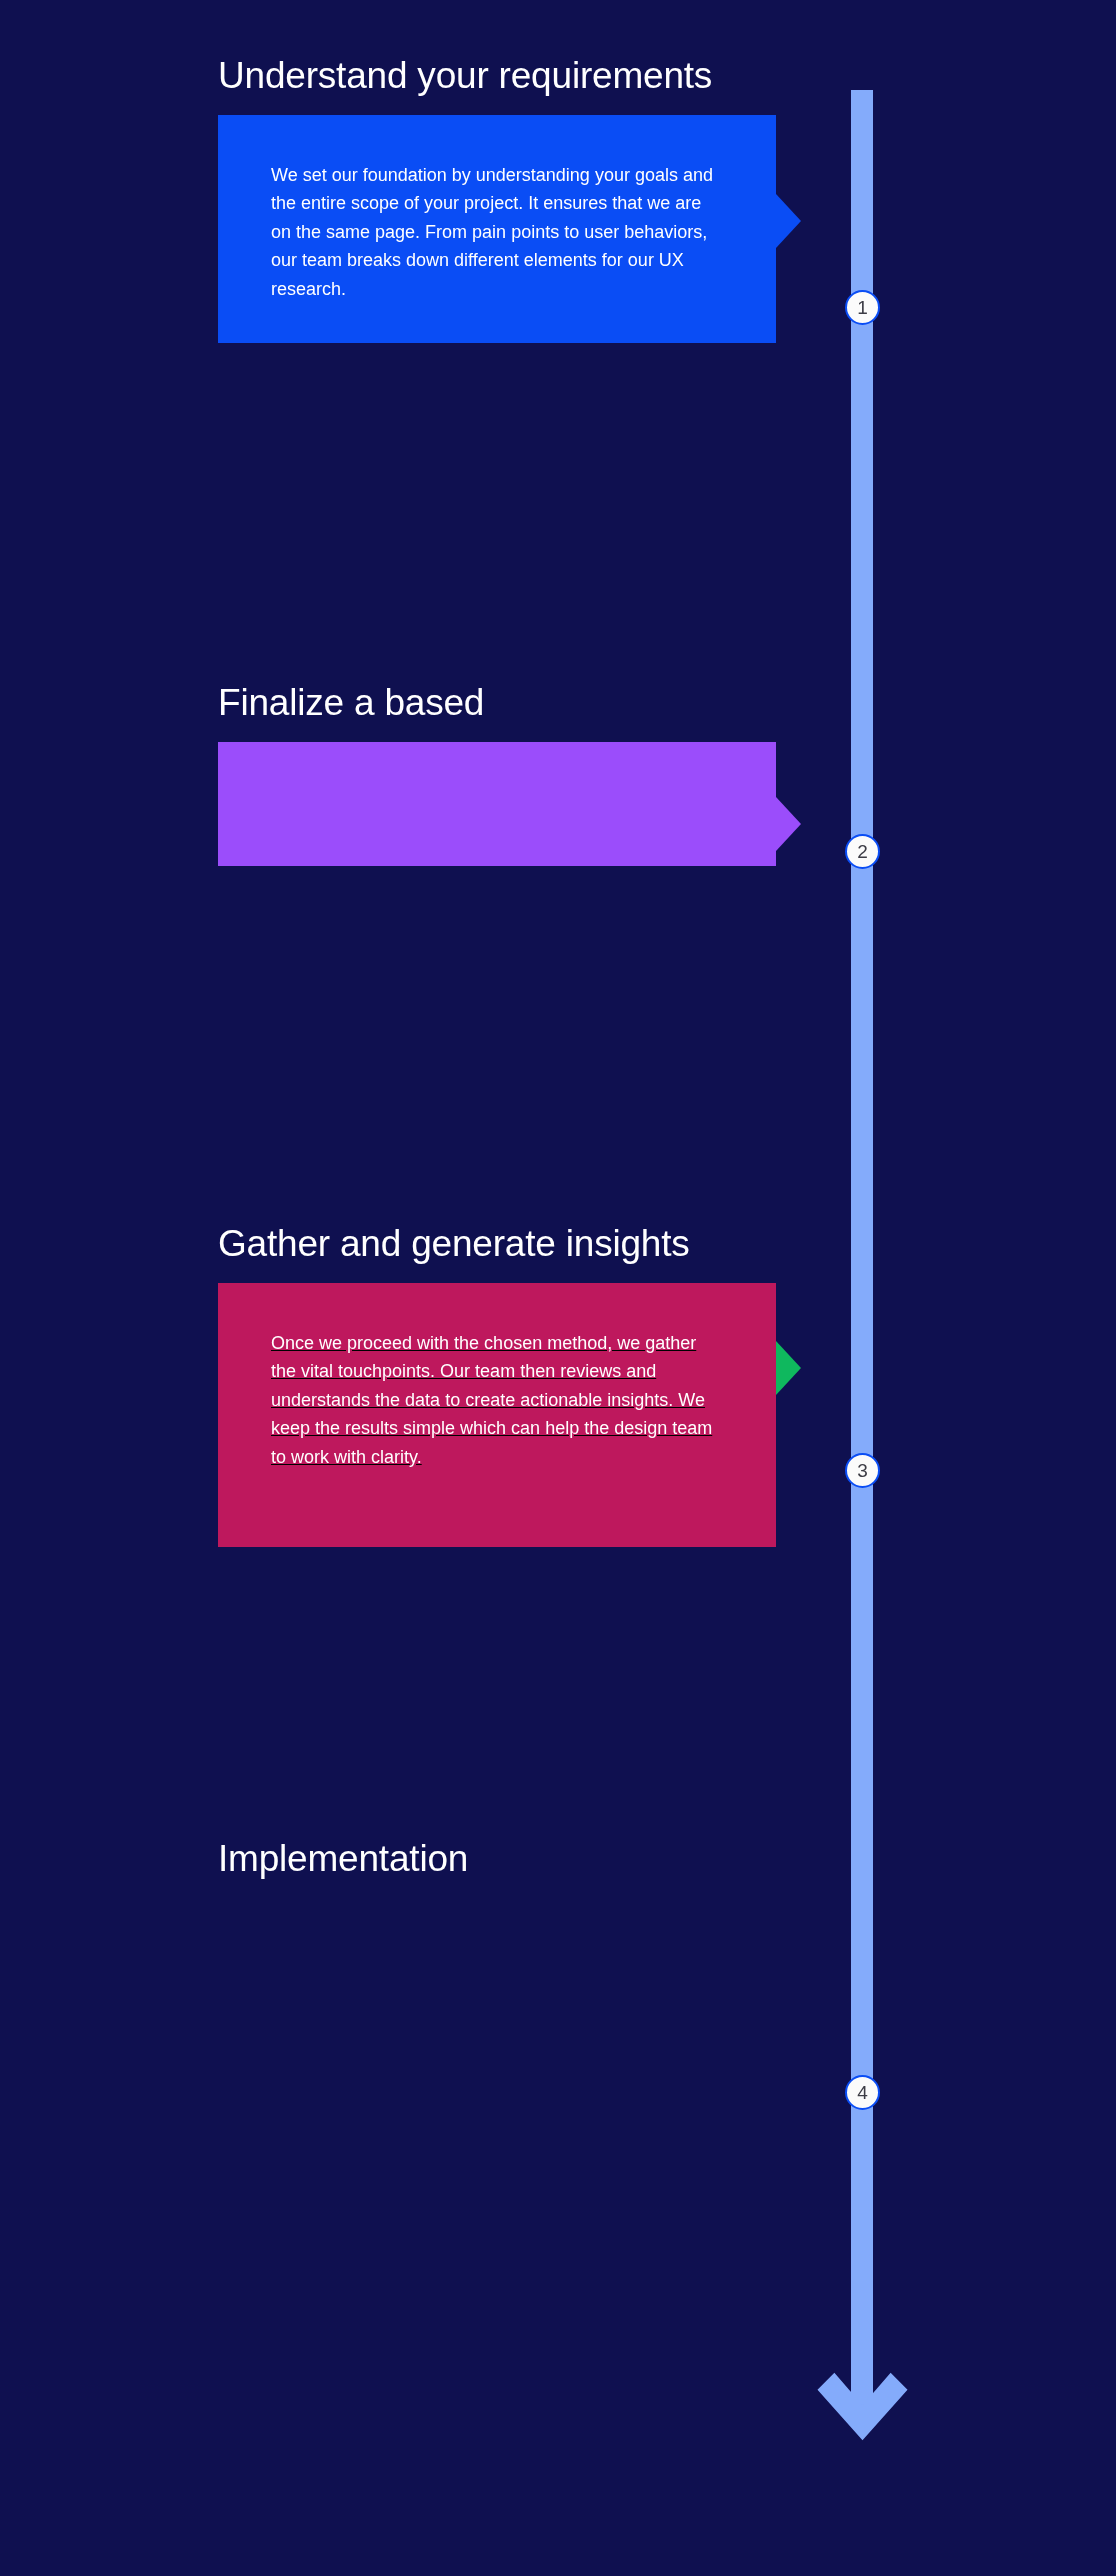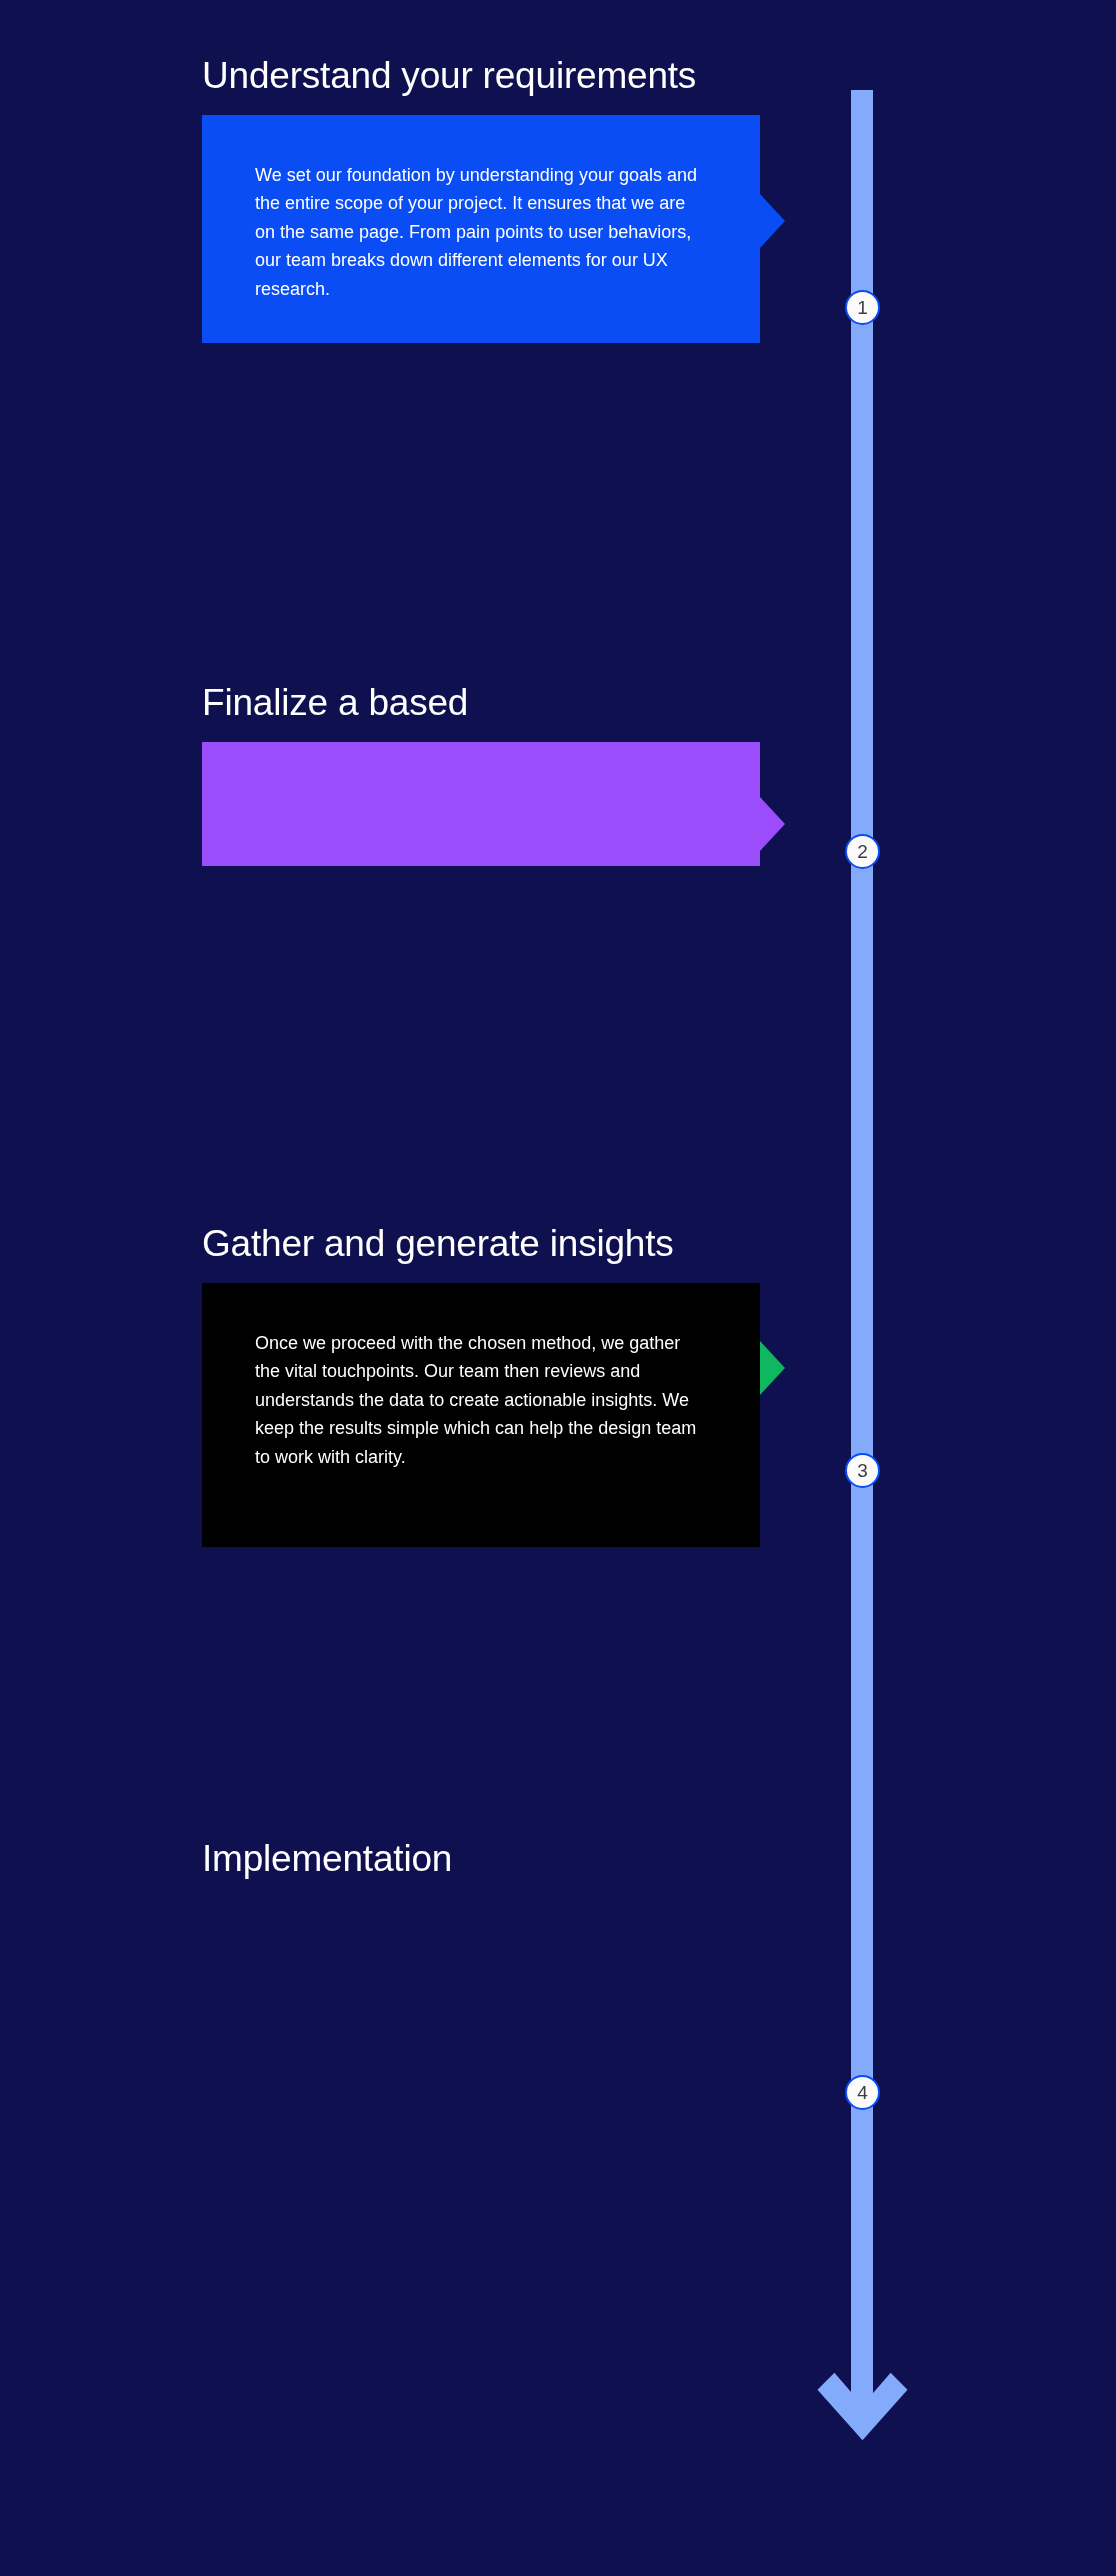--- a/index.html
+++ b/index.html
@@ -54,21 +54,21 @@
     font-size: 19px;
     color: #3d3d46;
     font-family: "Liberation Sans", sans-serif;
     line-height: 1;
     z-index: 6;
   }
 
   
   .section {
     position: absolute;
-    left: 202px;
+    left: 218px;
     width: 558px;
   }
 
   .heading {
     color: #ffffff;
     font-size: 37px;
     font-weight: 300;
     line-height: 1.16;
     letter-spacing: -0.2px;
     margin: 0 0 17px 0;
@@ -96,21 +96,21 @@
     position: absolute;
     left: 558px;
     width: 0;
     height: 0;
     border-top: 27px solid transparent;
     border-bottom: 27px solid transparent;
   }
 
   .card-blue   { background: #0a4df5; }
   .card-purple { background: #9b4dfb; }
-  .card-green  { background: #000000; text-decoration: underline; }
+  .card-green  { background: #be185d; text-decoration: underline; }
   .card-orange { background: #f98038; }
   .card-orange .body { color: #fff6e6; }
 
   .notch-blue   { border-left: 25.4px solid #0a4df5; }
   .notch-purple { border-left: 25.4px solid #9b4dfb; }
   .notch-green  { border-left: 25.4px solid #0fb85e; }
   .notch-orange { border-left: 25.4px solid #f98038; }
 </style>
 </head>
 <body>

